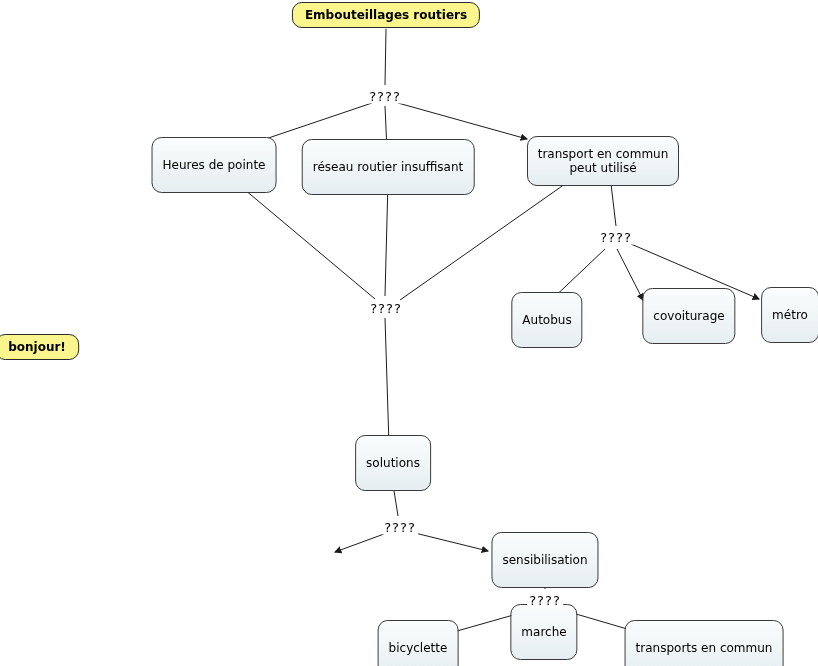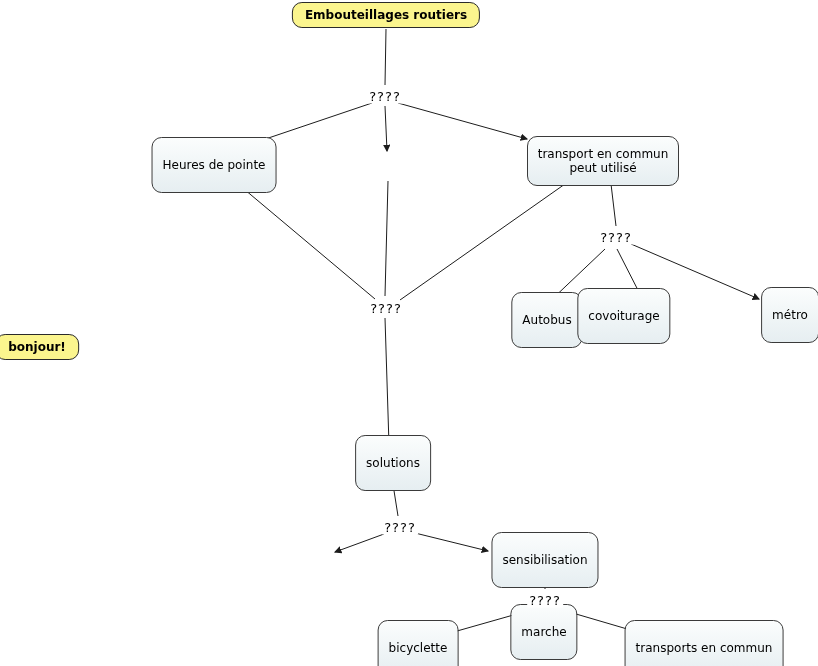--- a/index.html
+++ b/index.html
@@ -73,26 +73,27 @@
     <line x1="415" y1="533" x2="488" y2="551" marker-end="url(#arrow)"></line>
     <line x1="531" y1="610" x2="450" y2="633" marker-end="url(#arrow)"></line>
     <line x1="545" y1="612" x2="544" y2="632" marker-end="url(#arrow)"></line>
     <line x1="559" y1="609" x2="634" y2="631" marker-end="url(#arrow)"></line>
   </svg>
 
   <div class="node highlight" style="left:386px;top:15px;">Embouteillages routiers</div>
 
   <div class="node" style="left:214px;top:165px;">Heures de pointe</div>
 
+  <div class="node" style="left:388px;top:167px;">réseau routier insuffisant</div>
 
   <div class="node multiline" style="left:603px;top:161px;">transport en commun peut utilisé</div>
 
   <div class="node" style="left:531px;top:320px;margin-left:16px;">Autobus</div>
 
-  <div class="node" style="left:624px;top:316px;">covoiturage</div>
+  <div class="node" style="left:689px;top:316px;">covoiturage</div>
 
   <div class="node" style="left:790px;top:315px;">métro</div>
 
   <div class="node highlight" style="left:37px;top:347px;">bonjour!</div>
 
   <div class="node" style="left:393px;top:463px;">solutions</div>
 
 
   <div class="node" style="left:545px;top:560px;">sensibilisation</div>
 

